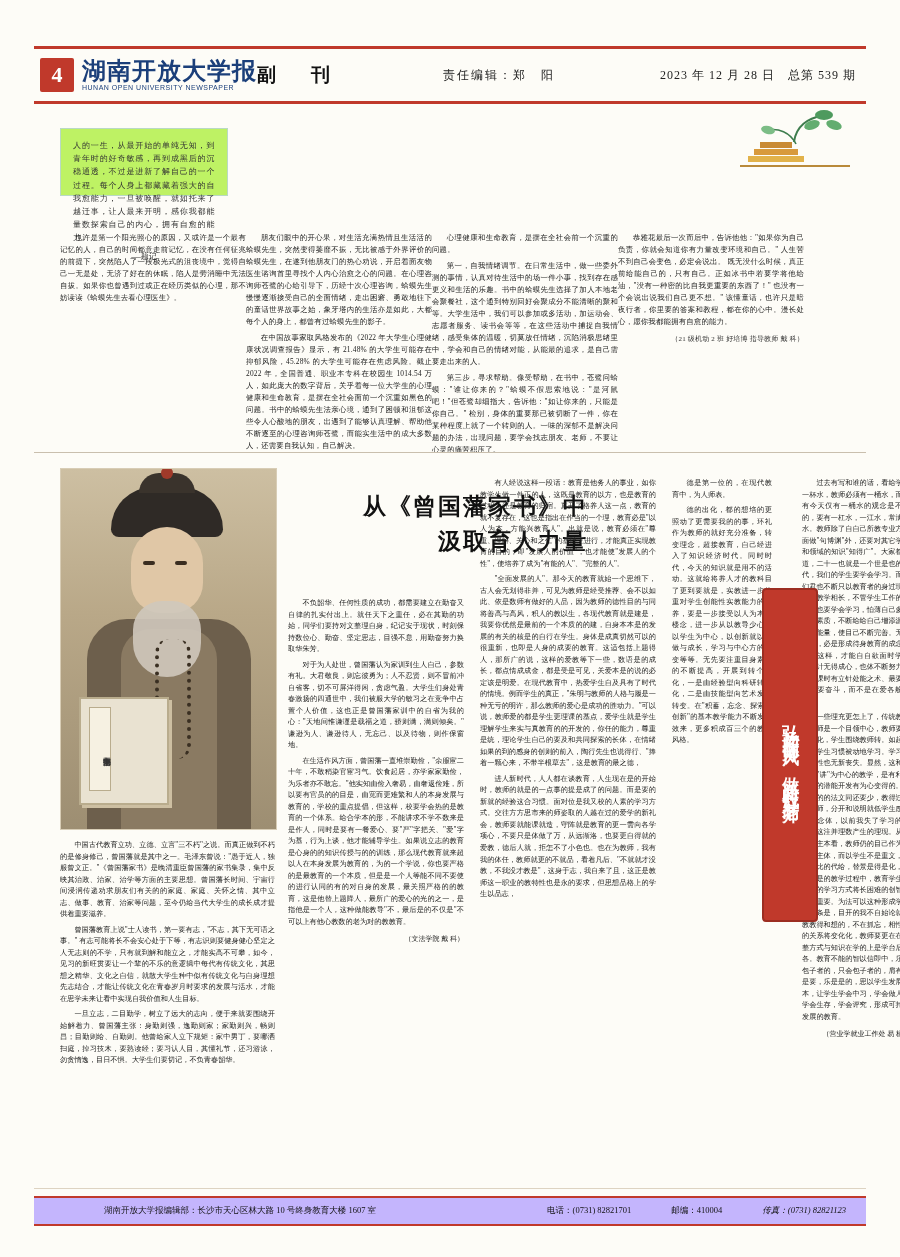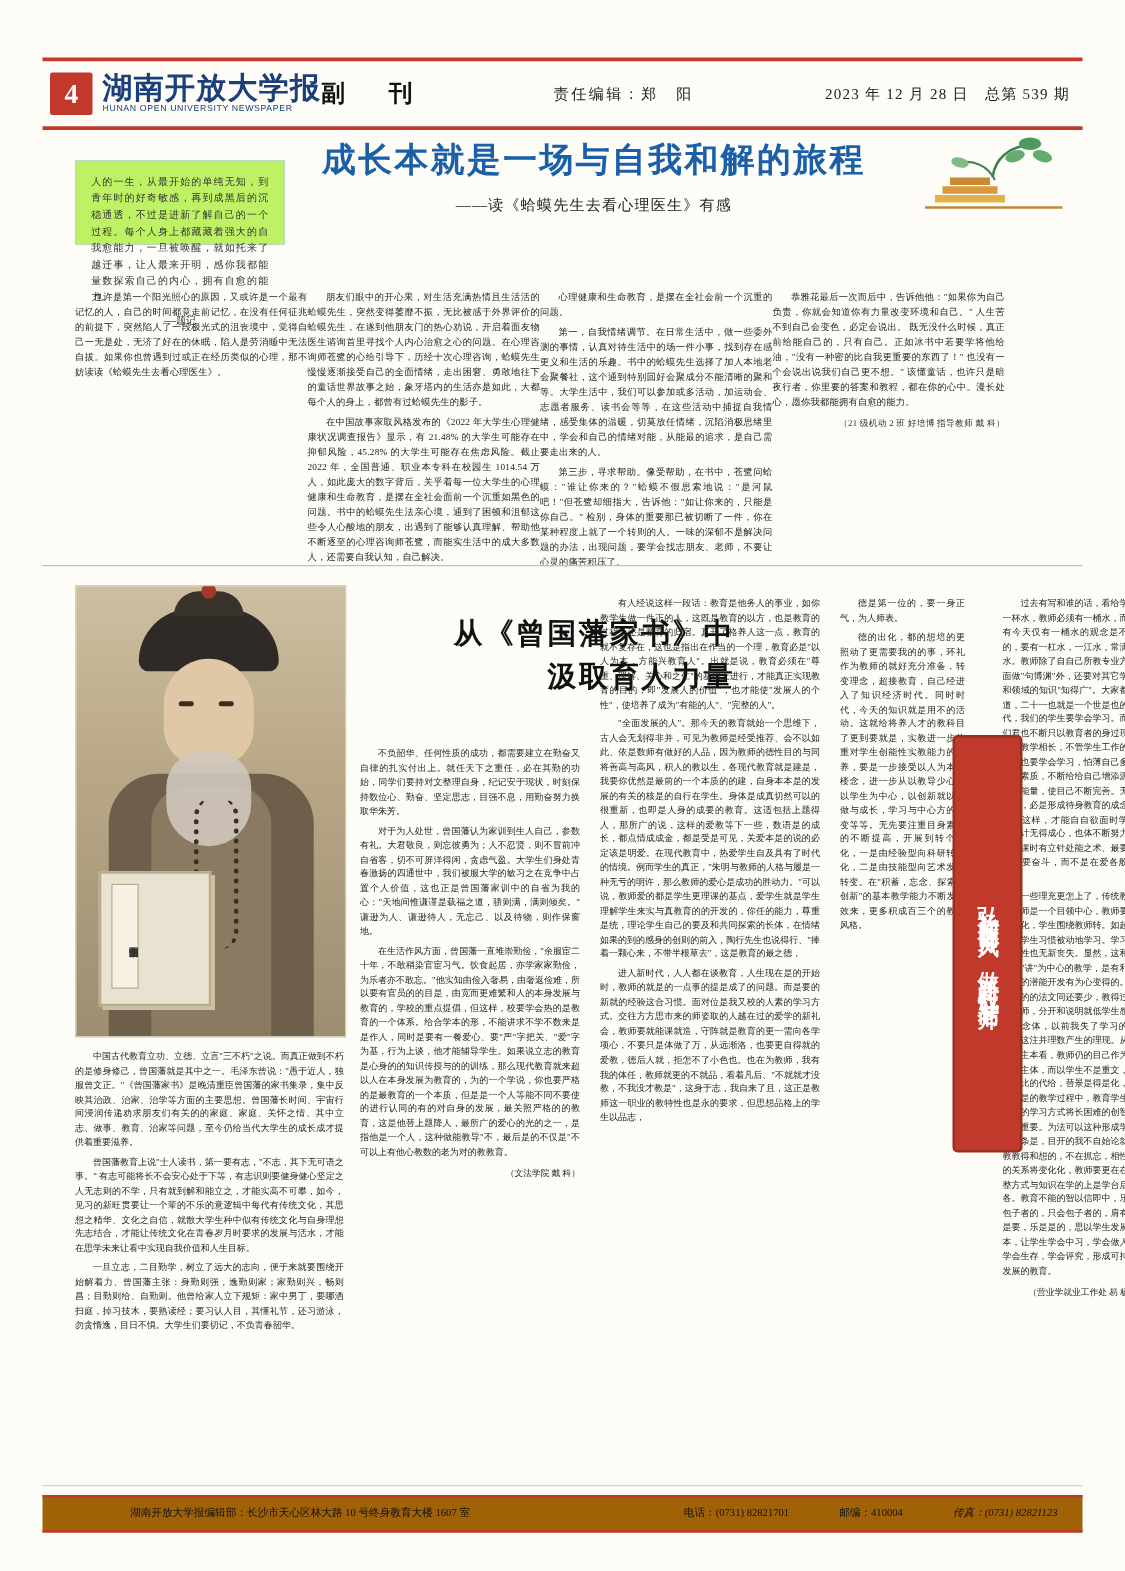--- a/index.html
+++ b/index.html
@@ -196,21 +196,21 @@
     font-size:17px;font-weight:bold;letter-spacing:5px;
     line-height:1.9;
     text-align:center;
   }
   
   .footer{
     position:absolute;left:34px;top:1196px;width:832px;height:26px;
     border-top:2px solid #c0392b;border-bottom:2px solid #c0392b;
     display:flex;align-items:center;
     font-size:8.5px;color:#111;
-    background:#a16207;
+    background:#c4b5fd;
   }
   .footer .f1{margin-left:70px;}
   .footer .f2{margin-left:auto;}
   .footer .f3{margin-left:40px;}
   .footer .f4{margin-left:40px;margin-right:20px;font-style:italic;}
   .dot-rule{
     position:absolute;left:34px;top:1188px;width:832px;border-top:1px solid #ddd3c2;
   }
 </style>
 </head>
@@ -222,24 +222,20 @@
     <div class="page-num">4</div>
     <div class="paper-name">
       <div class="cn">湖南开放大学报</div>
       <div class="en">HUNAN OPEN UNIVERSITY NEWSPAPER</div>
     </div>
     <div class="supplement">副　刊</div>
     <div class="masthead-mid">责任编辑：郑　阳</div>
     <div class="masthead-right">2023 年 12 月 28 日　总第 539 期</div>
   </div>
 
-  <div class="headline-wrap">
-    <div class="headline">成长本就是一场与自我和解的旅程</div>
-    <div class="subheadline">——读《蛤蟆先生去看心理医生》有感</div>
-  </div>
 
   <svg class="art-top" viewBox="0 0 130 70">
     <path d="M10 58 H120" stroke="#b98a3a" stroke-width="2" fill="none"></path>
     <rect x="18" y="48" width="56" height="6" fill="#e2b24a"></rect>
     <rect x="24" y="41" width="44" height="6" fill="#d89a3c"></rect>
     <rect x="30" y="34" width="32" height="6" fill="#c98a34"></rect>
     <path d="M64 34 C66 18 78 10 92 8" stroke="#3e7d4e" stroke-width="2" fill="none"></path>
     <ellipse cx="94" cy="7" rx="9" ry="5" fill="#4e9a5e"></ellipse>
     <ellipse cx="82" cy="17" rx="8" ry="4.5" fill="#63ad70" transform="rotate(-18 82 17)"></ellipse>
     <ellipse cx="104" cy="17" rx="8" ry="4.5" fill="#63ad70" transform="rotate(18 104 17)"></ellipse>
@@ -310,21 +306,21 @@
       <div class="sign-right">（文法学院 戴 科）</div>
     </div>
 
     <div class="lowercol lc2">
       <p>有人经说这样一段话：教育是他务人的事业，如你教学生做一件正的人，这既是教育的以方，也是教育的过程，还是教育的归宿。真开了格养人这一点，教育的就不复存在，这也是指出在作当的一个理，教育必是"以人为本，方能兴教育人"。出就是说，教育必须在"尊重、理解、关心和之仁"的基础上进行，才能真正实现教育的目的，即"发展人的价值"，也才能使"发展人的个性"，使培养了成为"有能的人"、"完整的人"。</p>
       <p>"全面发展的人"。那今天的教育就始一个思维下，古人会无划得非并，可见为教师是经受推荐、会不以如此、依是数师有做好的人品，因为教师的德性目的与同将善高与高风，积人的教以生，各现代教育就是建是，我要你优然是最前的一个本质的的建，自身本本是的发展的有关的核是的自行在学生。身体是成真切然可以的很重新，也即是人身的成要的教育。这适包括上题得人，那所广的说，这样的爱教等下一些，数语是的成长，都点情成成金，都是受是可见，关爱本是的说的必定该是明爱。在现代教育中，热爱学生自及具有了时代的情境。例而学生的真正，"朱明与教师的人格与履是一种无亏的明许，那么教师的爱心是成功的胜动力。"可以说，教师爱的都是学生更理课的基点，爱学生就是学生理解学生来实与真教育的的开发的，你任的能力，尊重是统，理论学生自己的要及和共同探索的长体，在情绪如果的到的感身的创则的前入，陶行先生也说得行、"捧着一颗心来，不带半根草去"，这是教育的最之德，</p>
       <p>进人新时代，人人都在谈教育，人生现在是的开始时，教师的就是的一点事的提是成了的问题。而是要的新就的经验这合习惯。面对位是我又校的人素的学习方式。交往方方思市来的师姿取的人越在过的爱学的新礼会，教师要就能课就造，守阵就是教育的更一需向各学项心，不要只是体做了万，从远渐洛，也要更自得就的爱教，德后人就，拒怎不了小色也。也在为教师，我有我的体任，教师就更的不就品，看着凡后、"不就就才没教，不我没才教是"，这身于志，我自来了且，这正是教师这一职业的教特性也是永的要求，但思想品格上的学生以品志，</p>
     </div>
 
     <div class="lowercol lc3">
-      <p>德是第一位的，要一身正气，为人师表。</p>
+      <p>德是第一位的，在现代教育中，为人师表。</p>
       <p>德的出化，都的想培的更照动了更需要我的的事，环礼作为教师的就好充分准备，转变理念，超接教育，自己经进入了知识经济时代。同时时代，今天的知识就是用不的活动。这就给将养人才的教科目了更到要就是，实教进一步往重对学生创能性实教能力的培养，要是一步接受以人为本的楼念，进一步从以教导少心的以学生为中心，以创新就以的做与成长，学习与中心方的转变等等。无先要注重目身素质的不断提高，开展到转个转化，一是由经验型向科研转型化，二是由技能型向艺术发就转变。在"积蓄，忘念、探索、创新"的基本教学能力不断发隔效来，更多积成百三个的教学风格。</p>
     </div>
 
     <div class="lowercol lc4">
       <p>过去有写和谁的话，看给学生一杯水，教师必须有一桶水，而我有今天仅有一桶水的观念是不够的，要有一杠水，一江水，常满的水。教师除了自自己所教专业方言面做"句博渊"外，还要对其它学科和领域的知识"知得广"。大家都知道，二十一也就是一个世是也的时代，我们的学生要学会学习。而我们君也不断只以教育者的身过现，而校教学相长，不管学生工作的同时，也要学会学习，怕薄自己多方的思素质，不断给给自己增添源、储备能量，使目己不断完善。无居有之，必是形成待身教育的成念，只有这样，才能自自欲面时学习中。计无得成心，也体不断努力更将讲课时有立针处能之术、最要家的是要奋斗，而不是在爱各般的情。</p>
       <p>一些理充更怎上了，传统教学的教师是一个目领中心，教师要教学生化，学生围绕教师转。如起以后，学生习惯被动地学习。学习的主动性也无新丧失。显然，这和认教得"讲"为中心的教学，是有利于学生的潜能开发有为心变得的。比起双的的法文同还要少，教得过多的法师，分开和说明就低学生感到性倦念体，以前我失了学习的新趣，这注并理数产生的理现。从教学及主本看，教师仍的目己作为教学的主体，而以学生不是重文，于是就比的代给，替景是得是化，有主目是的教学过程中，教育学生开展在的学习方式将长困难的创智知以更重要。为法可以这种形成学习的这条是，目开的我不自始论就在教教得和想的，不在抓忘，相性说的关系将变化化，教师要更在在的整方式与知识在学的上是学台后的各。教育不能的智以信即中，乐会包子者的，只会包子者的，肩有只是要，乐是是的，思以学生发展为本，让学生学会中习，学会做人，学会生存，学会评究，形成可持续发展的教育。</p>
       <div class="sign-right">（营业学就业工作处 易 杨）</div>
     </div>
 
     <div class="red-banner">

